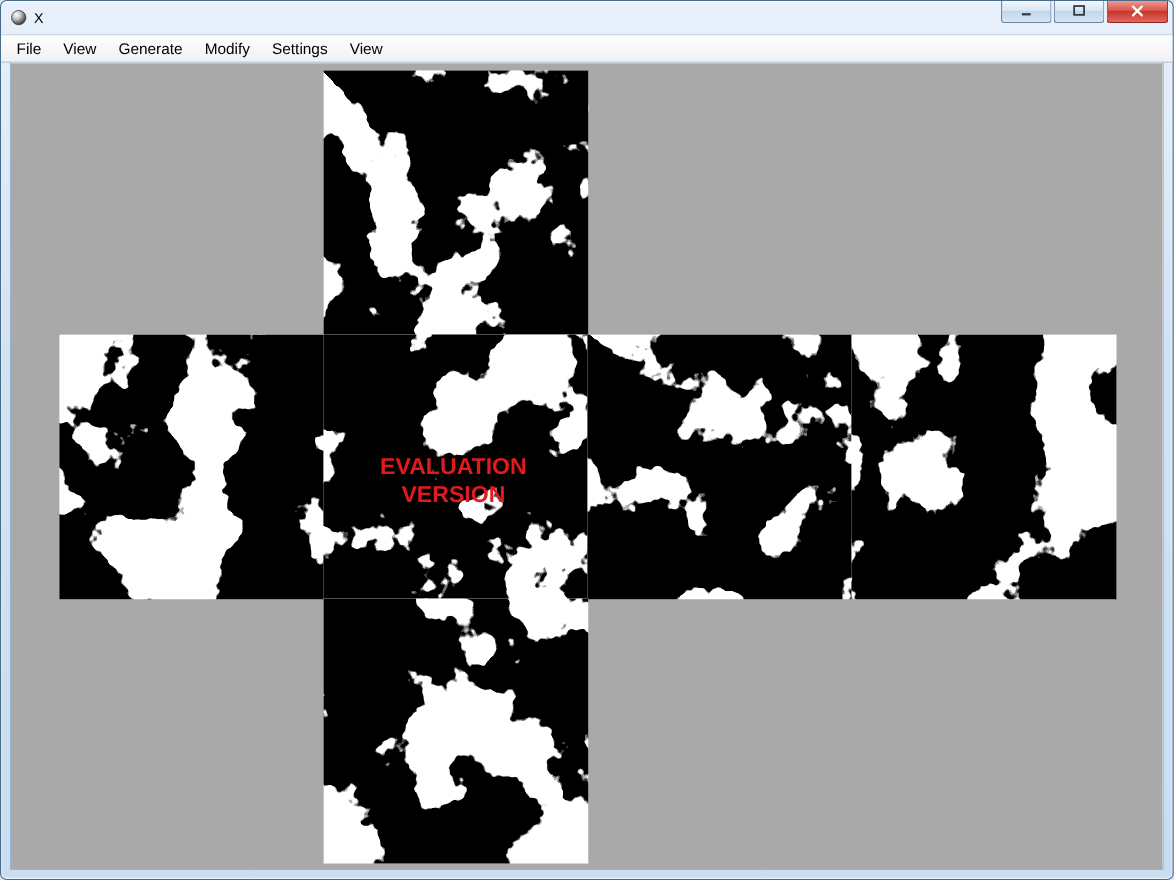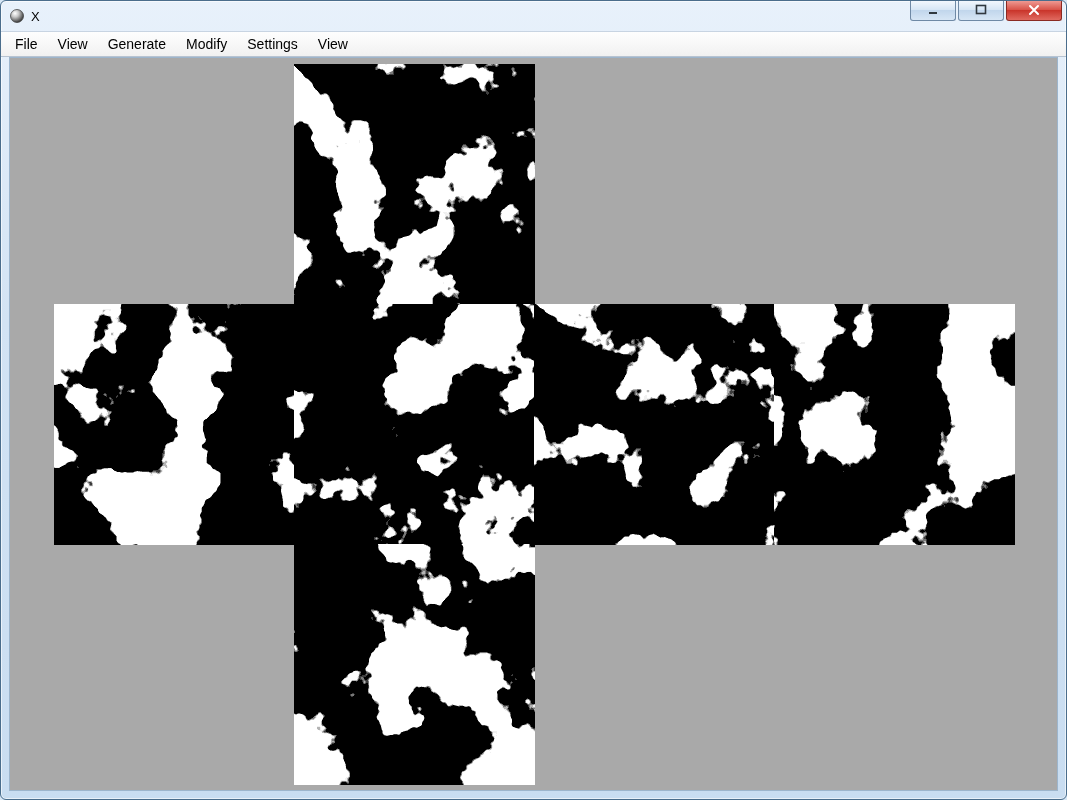--- a/index.html
+++ b/index.html
@@ -295,15 +295,17 @@
         <svg>
             <rect width="100%" height="100%" fill="#000" filter="url(#noiseF)"></rect>
           </svg>
       </div>
 
       <div class="mask" style="left:0;   top:0;   width:240px; height:240px;"></div>
       <div class="mask" style="left:481px;top:0;   width:479px; height:240px;"></div>
       <div class="mask" style="left:0;   top:481px;width:240px; height:239px;"></div>
       <div class="mask" style="left:481px;top:481px;width:479px; height:239px;"></div>
 
+      <div class="watermark" style="left:292px; top:348px;"><span>EVALUATION</span>
+<span>VERSION</span></div>
     </div>
   </div>
 </div>
 
 </body></html>

